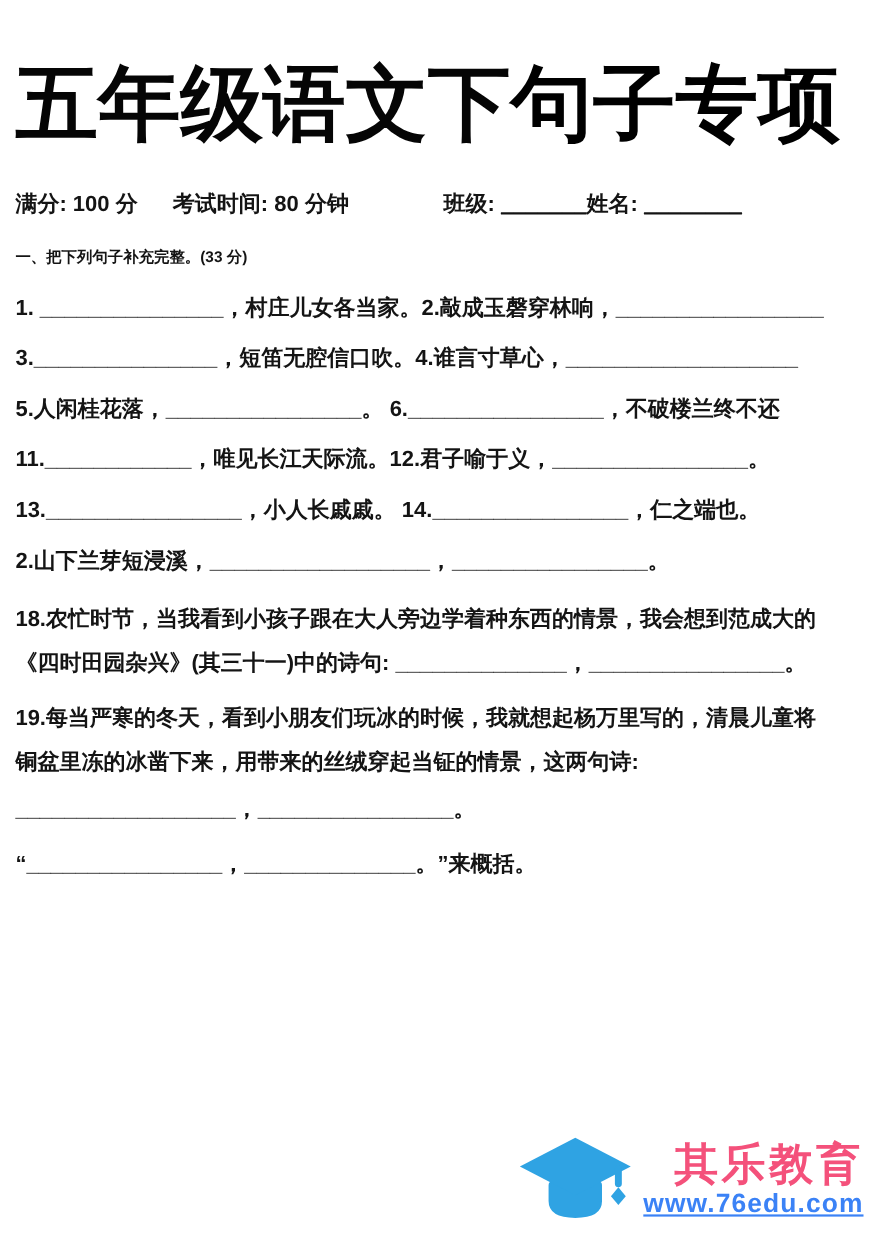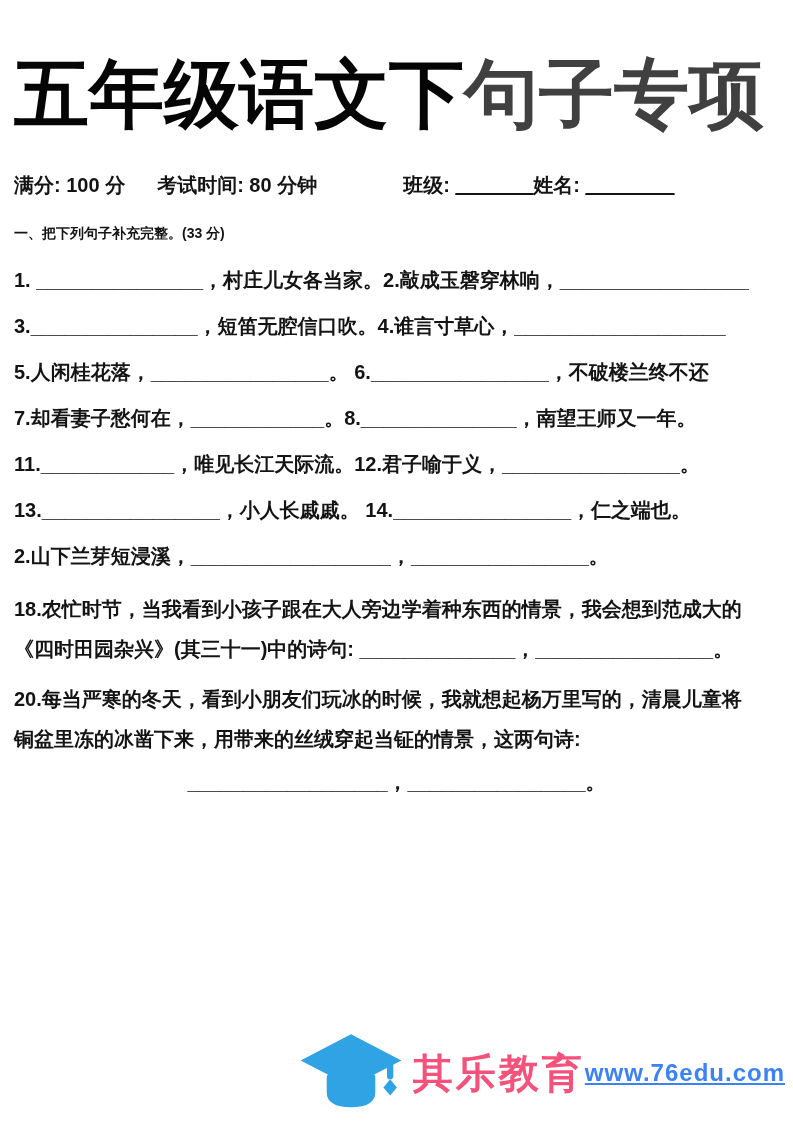--- a/index.html
+++ b/index.html
@@ -15,56 +15,56 @@
   }
   .title .blue{color:#1e1ee0;}
   .info-row{font-size:20px;margin:0 0 26px 0;white-space:nowrap;}
   .info-score{margin-right:32px;text-align:center;}
   .info-time{margin-right:86px;text-align:right;}
   .pair{display:inline-block;}
   .pair .blank{letter-spacing:0;text-decoration:underline;}
   .heading{font-size:14px;margin:0 0 24px 0;}
   .q-line{font-size:20px;line-height:26px;margin:0 0 20px 0;white-space:nowrap;overflow:hidden;}
   .q-para{font-size:20px;line-height:40px;max-width:744px;margin:0 0 10px 0;}
-  .q-blanks{font-size:20px;line-height:26px;margin:6px 0 24px 0;white-space:nowrap;text-align:center;}
+  .q-blanks{font-size:20px;line-height:26px;margin:6px 0 24px 0;white-space:nowrap;}
   .footer{
     position:absolute;right:8px;bottom:6px;
     display:flex;align-items:center;gap:8px;
   }
   .footer .cap{width:108px;height:86px;flex:0 0 auto;}
-  .footer .brandcol{display:flex;align-items:center;}
+  .footer .brandcol{display:flex;flex-direction:column;align-items:flex-end;}
   .brand{font-size:40px;font-weight:800;letter-spacing:3px;color:#f4517b;line-height:1.1;}
   .site{font-size:24px;font-weight:700;letter-spacing:1px;color:#9b9b9b;line-height:1.2;}
 </style>
 </head>
 <body>
 
 <div class="page">
 
-  <h1 class="title"><span>五年级语文下</span><span class="blue" style="color: #404040;">句子专项</span></h1>
+  <h1 class="title"><span>五年级语文下</span><span class="blue" style="color: #000000;">句子专项</span></h1>
 
   <div class="info-row">
     <span class="info-score">满分: 100 分</span><span class="info-time">考试时间: 80 分钟</span><span class="pair"><span>班级: </span><span class="blank">_______</span></span><span class="pair"><span>姓名: </span><span class="blank">________</span></span>
   </div>
 
   <div class="heading">一、把下列句子补充完整。(33 分)</div>
 
   <div class="q-line">1. _______________，村庄儿女各当家。2.敲成玉磬穿林响，_________________</div>
   <div class="q-line">3._______________，短笛无腔信口吹。4.谁言寸草心，___________________</div>
   <div class="q-line">5.人闲桂花落，________________。  6.________________，不破楼兰终不还</div>
-  <div class="q-line">7.却看妻子愁何在，____________。8.______________，南望王师又一年。</div>
   <div class="q-line">11.____________，唯见长江天际流。12.君子喻于义，________________。</div>
   <div class="q-line">13.________________，小人长戚戚。 14.________________，仁之端也。</div>
   <div class="q-line">2.山下兰芽短浸溪，__________________，________________。</div>
 
   <div class="q-para">18.农忙时节，当我看到小孩子跟在大人旁边学着种东西的情景，我会想到范成大的《四时田园杂兴》(其三十一)中的诗句: ______________，________________。</div>
 
-  <div class="q-para">20.每当严寒的冬天，看到小朋友们玩冰的时候，我就想起杨万里写的，清晨儿童将铜盆里冻的冰凿下来，用带来的丝绒穿起当钲的情景，这两句诗:</div>
+  <div class="q-para">19.每当严寒的冬天，看到小朋友们玩冰的时候，我就想起杨万里写的，清晨儿童将铜盆里冻的冰凿下来，用带来的丝绒穿起当钲的情景，这两句诗:</div>
   <div class="q-blanks">__________________，________________。</div>
 
+  <div class="q-blanks">“________________，______________。”来概括。</div>
 
   <div class="footer">
     <svg class="cap" viewBox="0 0 120 90" xmlns="http://www.w3.org/2000/svg">
       <path d="M33 50 Q33 45 39 46 L81 46 Q87 45 87 50 L87 66 Q87 83 60 83 Q33 83 33 66 Z" fill="#2fa3e3"></path>
       <path d="M60 2 L116 31 L60 60 L4 31 Z" fill="#2fa3e3"></path>
       <rect x="100" y="30" width="7" height="22" rx="3.5" fill="#2fa3e3"></rect>
       <path d="M103.5 52 L111 61 L103.5 70 L96 61 Z" fill="#2fa3e3"></path>
     </svg>
     <div class="brandcol">
       <div class="brand" style="color: rgb(244, 81, 123);">其乐教育</div>

